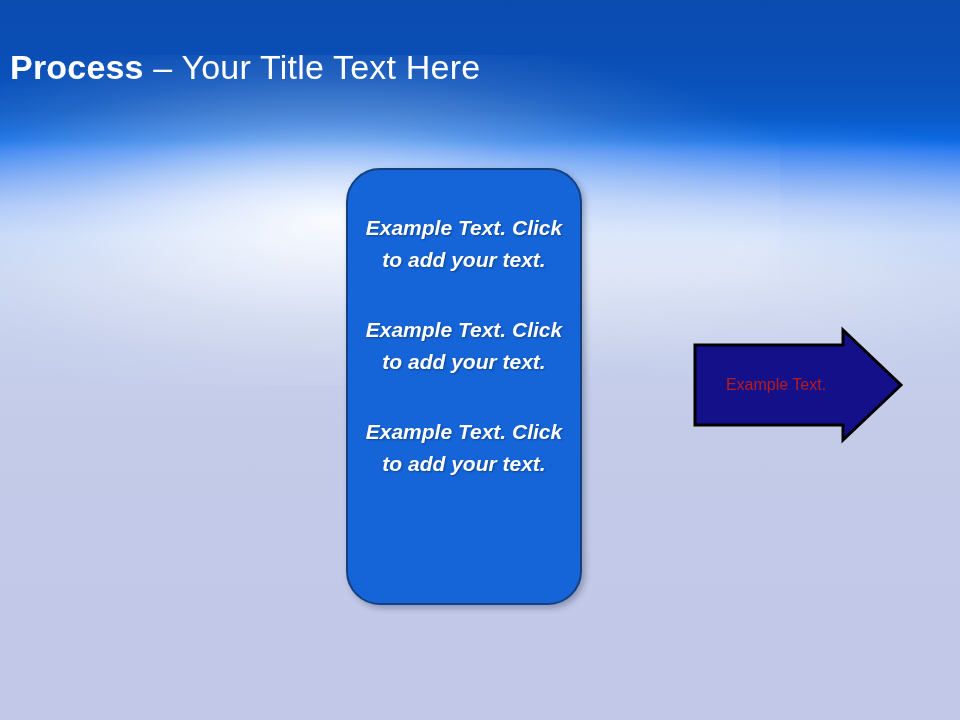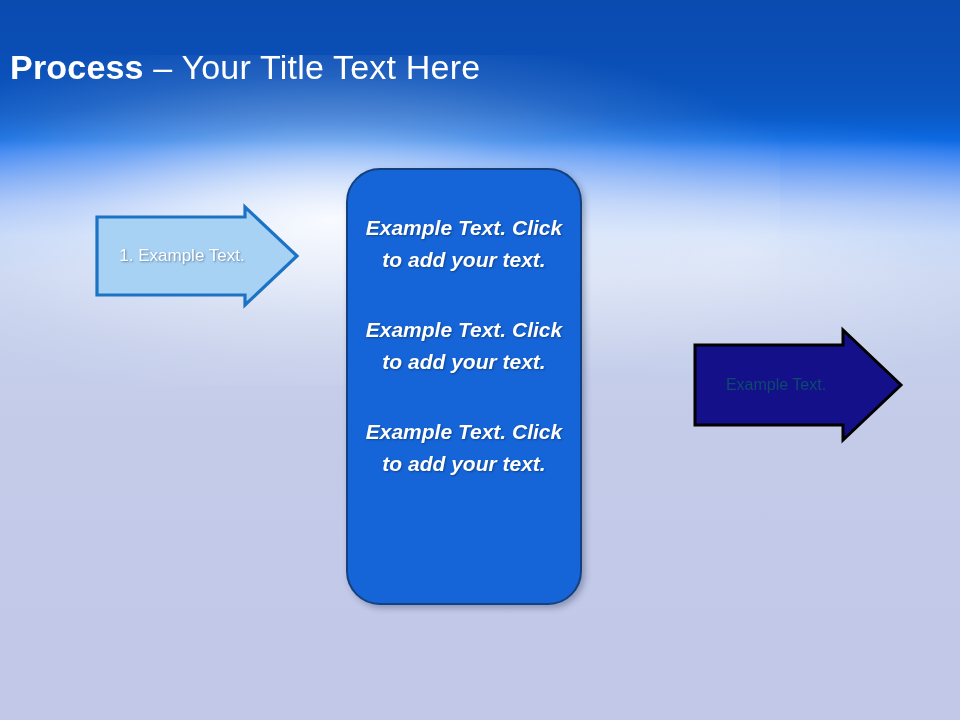--- a/index.html
+++ b/index.html
@@ -150,45 +150,39 @@
   .arrow-navy svg { display: block; overflow: visible; }
   .arrow-navy .lbl {
     position: absolute;
     left: 4px;
     top: 18px;
     width: 160px;
     height: 82px;
     display: flex;
     align-items: center;
     justify-content: center;
-    color: #0c4a6e;
+    color: #b91c1c;
     font-size: 16px;
     white-space: nowrap;
     pointer-events: none;
   }
 </style>
 </head>
 <body>
 
 <div class="slide">
 
   <div class="bg-base"></div>
   <div class="bg-glow"></div>
   <div class="bg-glow2"></div>
 
   <div class="title">
     <span class="strong">Process</span><span class="light"> – Your Title Text Here</span>
   </div>
 
-  <div class="arrow-left" style="left:94px; top:204px;">
-    <svg width="206" height="104" viewBox="0 0 206 104">
-      <polygon points="3,13 151,13 151,3 203,52 151,101 151,91 3,91" fill="#a8d2f3" stroke="#1c72c4" stroke-width="3.2" stroke-linejoin="miter"></polygon>
-    </svg>
-    <div class="lbl">1. Example Text.</div>
-  </div>
 
 
 
   <div class="center-box">
     <div class="center-para">Example Text. Click  to add your text.</div>
     <div class="center-gap"></div>
     <div class="center-para">Example Text. Click  to add your text.</div>
     <div class="center-gap"></div>
     <div class="center-para">Example Text. Click  to add your text.</div>
   </div>

